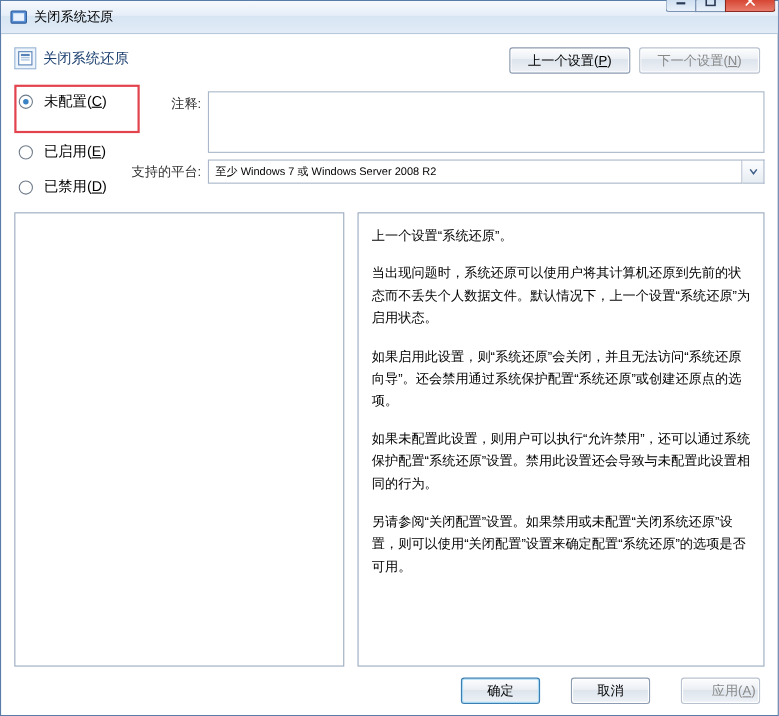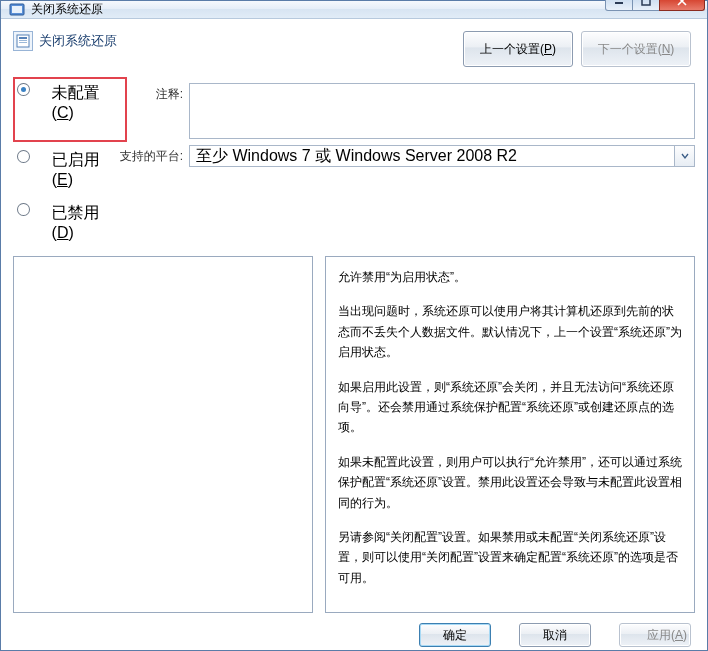--- a/index.html
+++ b/index.html
@@ -16,36 +16,36 @@
     .win-btn.max { margin-left:-1px; }
     .win-btn svg { display:block; }
     
     .content { flex: 1; padding: 12px 12px 10px 12px; display: flex; flex-direction: column; }
     
     .header-row { display:flex; align-items:flex-start; }
     .header-left { display:flex; align-items:center; gap:6px; }
     .header-icon { width:20px; height:20px; border:1px solid #98b4d6; background:#eef4fb; display:flex; align-items:center; justify-content:center; }
     .header-title { color:#1a3e6e; font-size:13px; }
     .header-buttons { margin-left:auto; display:flex; gap:8px; padding-right:4px; }
-    .nav-btn { min-width:110px; height:36px; border:1px solid #8c9bb0; border-radius:3px; background:linear-gradient(to bottom,#fdfdfe,#ebeff4 45%,#dde4ec 46%,#eef2f7); padding:0 12px; font-size:12px; display:flex; align-items:center; justify-content:center; box-shadow: inset 0 0 0 1px #fff; cursor:pointer; }
+    .nav-btn { min-width:110px; height:24px; border:1px solid #8c9bb0; border-radius:3px; background:linear-gradient(to bottom,#fdfdfe,#ebeff4 45%,#dde4ec 46%,#eef2f7); padding:0 12px; font-size:12px; display:flex; align-items:center; justify-content:center; box-shadow: inset 0 0 0 1px #fff; cursor:pointer; }
     .nav-btn.disabled { color:#888; border-color:#b9c2cf; cursor:default; }
     .nav-btn .u { text-decoration:underline; }
     
     .config-row { display:flex; margin-top:16px; }
     .radio-col { width:106px; padding-left:4px; }
-    .radio-item { display:flex; align-items:flex-start; gap:22px; font-size:16px; margin-bottom:14px; cursor:pointer; }
+    .radio-item { display:flex; align-items:center; gap:10px; font-size:13px; margin-bottom:14px; cursor:pointer; }
     .radio-item .u { text-decoration: underline; }
     .radio-dot { width:13px; height:13px; border-radius:50%; border:1px solid #6f7b8a; background:#fff; display:flex; align-items:center; justify-content:center; }
     .radio-dot.checked::after { content:""; width:5px; height:5px; border-radius:50%; background:#3b82c4; }
     .highlight-box { border:2px solid #e2434d; padding:4px 6px 4px 2px; margin:-6px -8px 8px -4px; }
     .fields-col { flex:1; display:flex; flex-direction:column; gap:6px; }
     .field-row { display:flex; align-items:flex-start; gap:6px; }
     .field-label { width:64px; text-align:right; color:#333; padding-top:3px; font-size:12px; }
     .textarea { flex:1; height:56px; border:1px solid #a9b7c9; background:#fff; padding:2px 4px; font-size:12px; resize:none; font-family:inherit; }
-    .platform-input { flex:1; height:22px; border:1px solid #a9b7c9; background:#fff; padding:2px 6px; font-size:16px; display:flex; align-items:center; }
+    .platform-input { flex:1; height:22px; border:1px solid #a9b7c9; background:#fff; padding:2px 6px; font-size:10px; display:flex; align-items:center; }
     .platform-wrap { display:flex; align-items:center; }
     .platform-expand { width:20px; height:22px; border:1px solid #a9b7c9; border-left:none; background:linear-gradient(to bottom,#fdfdfe,#e7edf4); display:flex; align-items:center; justify-content:center; cursor:pointer; }
     
     .mid-labels { display:flex; margin-top:28px; margin-bottom:4px; }
     .mid-labels .opt-label { color:#333; font-size:12px; }
     .mid-labels .opt-label.left { width:300px; padding-left:2px; }
     .mid-labels .opt-label.right { margin-left:20px; }
     
     .panels { display:flex; gap:12px; flex:1; min-height:0; }
     .panel { border:1px solid #9aaabf; background:#fff; overflow:auto; }
@@ -152,21 +152,21 @@
             </div>
           </div>
         </div>
       </div>
     </div>
 
 
     <div class="panels">
       <div class="panel left"></div>
       <div class="panel right">
-        <p>允许禁用“为启用状态”。</p>
+        <p>上一个设置“系统还原”。</p>
         <p>当出现问题时，系统还原可以使用户将其计算机还原到先前的状态而不丢失个人数据文件。默认情况下，上一个设置“系统还原”为启用状态。</p>
         <p>如果启用此设置，则“系统还原”会关闭，并且无法访问“系统还原向导”。还会禁用通过系统保护配置“系统还原”或创建还原点的选项。</p>
         <p>如果未配置此设置，则用户可以执行“允许禁用”，还可以通过系统保护配置“系统还原”设置。禁用此设置还会导致与未配置此设置相同的行为。</p>
         <p>另请参阅“关闭配置”设置。如果禁用或未配置“关闭系统还原”设置，则可以使用“关闭配置”设置来确定配置“系统还原”的选项是否可用。</p>
       </div>
     </div>
 
     <div class="footer">
       <div class="dlg-btn default">确定</div>
       <div class="dlg-btn">取消</div>

